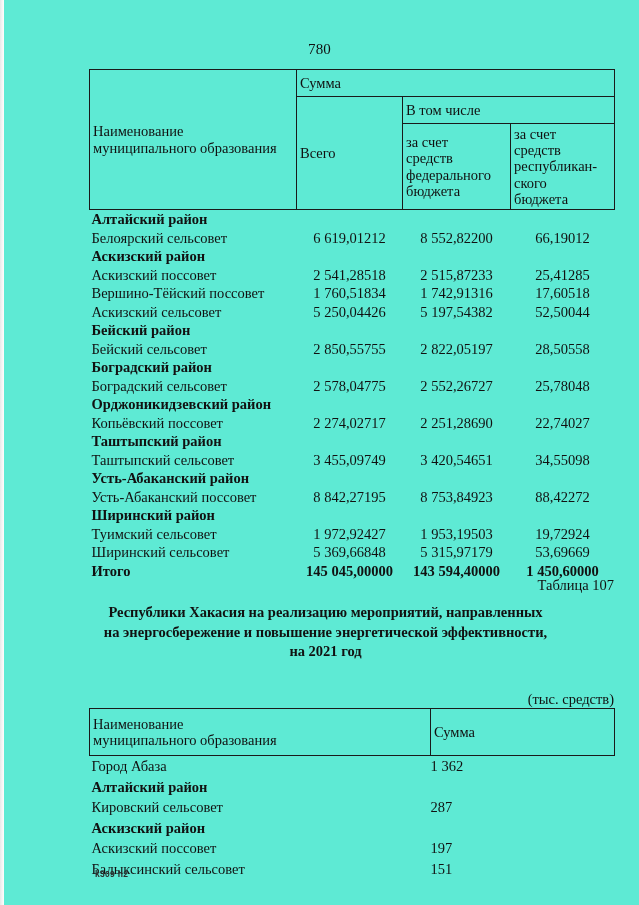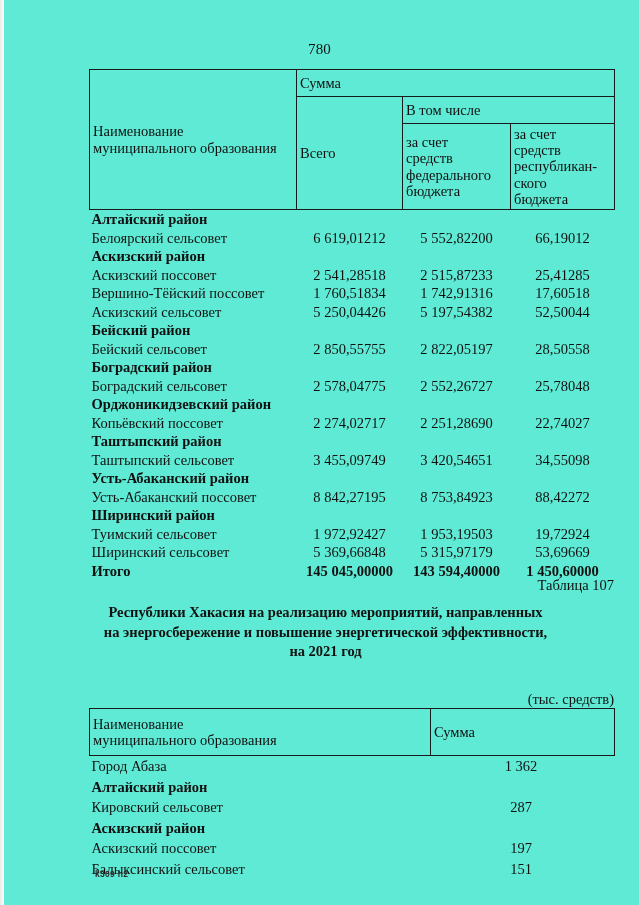--- a/index.html
+++ b/index.html
@@ -132,21 +132,21 @@
     padding: 3px 0 3px 0;
     vertical-align: bottom;
     border: none;
   }
   #table2 tbody td.name {
     text-align: left;
     padding-left: 2px;
     white-space: nowrap;
   }
   #table2 tbody td.num {
-    text-align: center;
+    text-align: left;
     padding-right: 3px;
     white-space: nowrap;
   }
 
   .footer-mark {
     position: absolute;
     left: 95px;
     top: 869px;
     font-family: "Liberation Sans", sans-serif;
     font-size: 8.5px;
@@ -203,21 +203,21 @@
       <tbody id="table1-body">
           <tr class="group">
             <td class="name">Алтайский район</td>
             <td class="num"></td>
             <td class="num"></td>
             <td class="num"></td>
           </tr>
           <tr class="item">
             <td class="name">Белоярский сельсовет</td>
             <td class="num">6 619,01212</td>
-            <td class="num">5 552,82200</td>
+            <td class="num">8 552,82200</td>
             <td class="num">66,19012</td>
           </tr>
           <tr class="group">
             <td class="name">Аскизский район</td>
             <td class="num"></td>
             <td class="num"></td>
             <td class="num"></td>
           </tr>
           <tr class="item">
             <td class="name">Аскизский поссовет</td>

